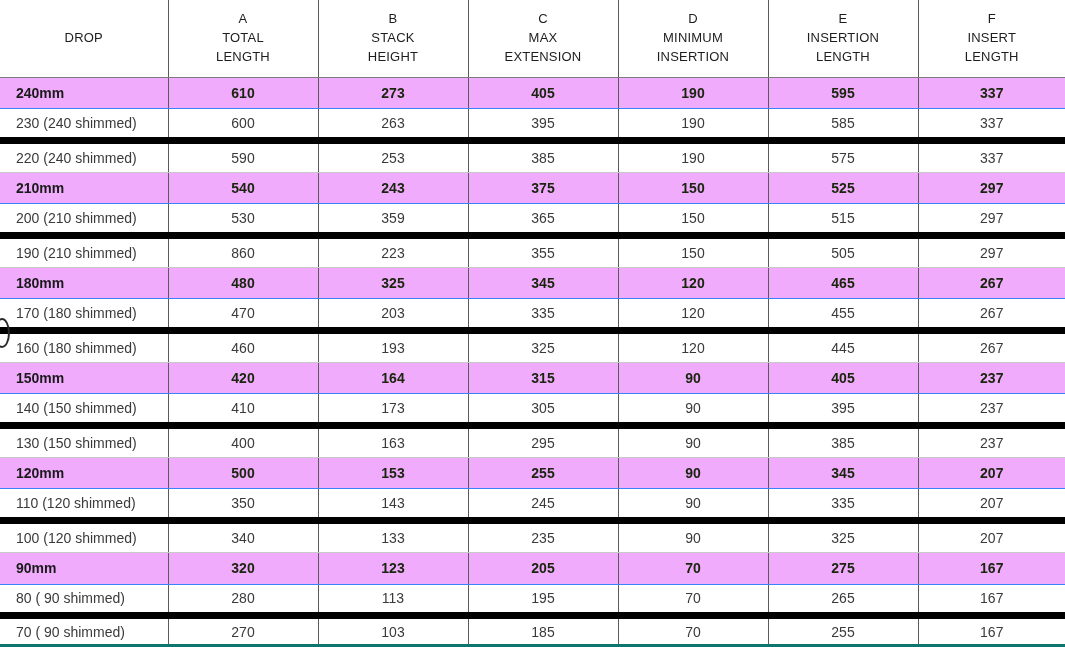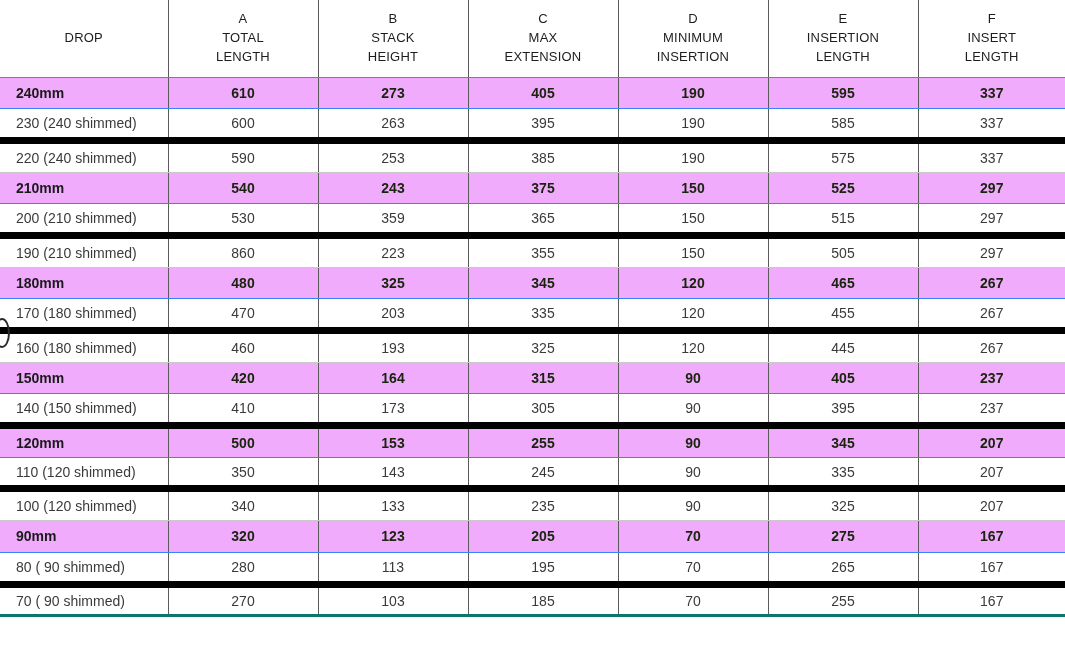--- a/index.html
+++ b/index.html
@@ -68,21 +68,21 @@
 
   tbody tr.highlight td {
     background: #f0abfc;
     color: #18240c;
     font-weight: bold;
     border-bottom: 1px solid #3b82f6;
   }
   tbody tr.highlight td.drop-cell { color: #1a1a1a; }
 
   tbody tr.prev-highlight td { border-bottom: 7px solid #000000; }
-  tbody tr:last-child td { border-bottom: 3px solid #0f766e; }
+  tbody tr:last-child td { border-bottom: 6px solid #0f766e; }
 
   
   #edge-artifact {
     position: absolute;
     left: -6px;
     top: 318px;
     width: 12px;
     height: 26px;
     border: 2px solid #2a2a2a;
     border-radius: 50%;
@@ -235,20 +235,29 @@
       </tr>
       <tr class="prev-highlight">
         <td class="drop-cell">140 (150 shimmed)</td>
         <td>410</td>
         <td>173</td>
         <td>305</td>
         <td>90</td>
         <td>395</td>
         <td>237</td>
       </tr>
+      <tr>
+        <td class="drop-cell">130 (150 shimmed)</td>
+        <td>400</td>
+        <td>163</td>
+        <td>295</td>
+        <td>90</td>
+        <td>385</td>
+        <td>237</td>
+      </tr>
       <tr class="highlight">
         <td class="drop-cell">120mm</td>
         <td>500</td>
         <td>153</td>
         <td>255</td>
         <td>90</td>
         <td>345</td>
         <td>207</td>
       </tr>
       <tr class="prev-highlight">

